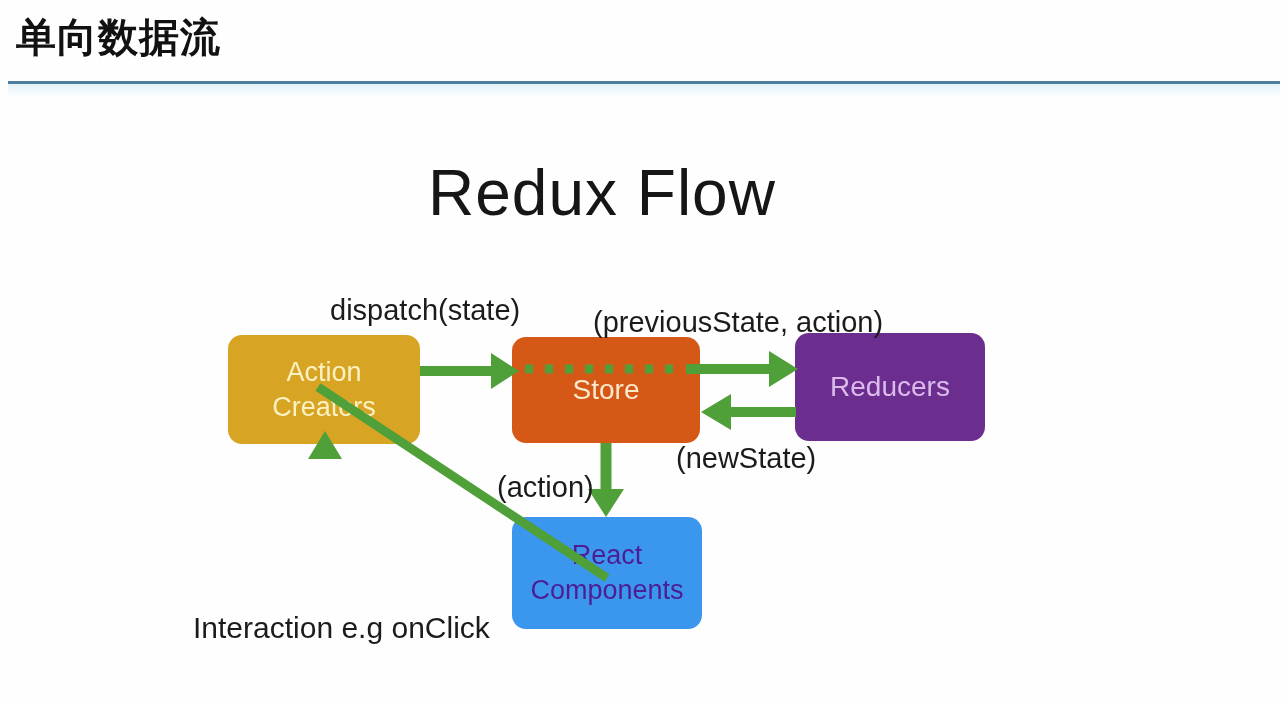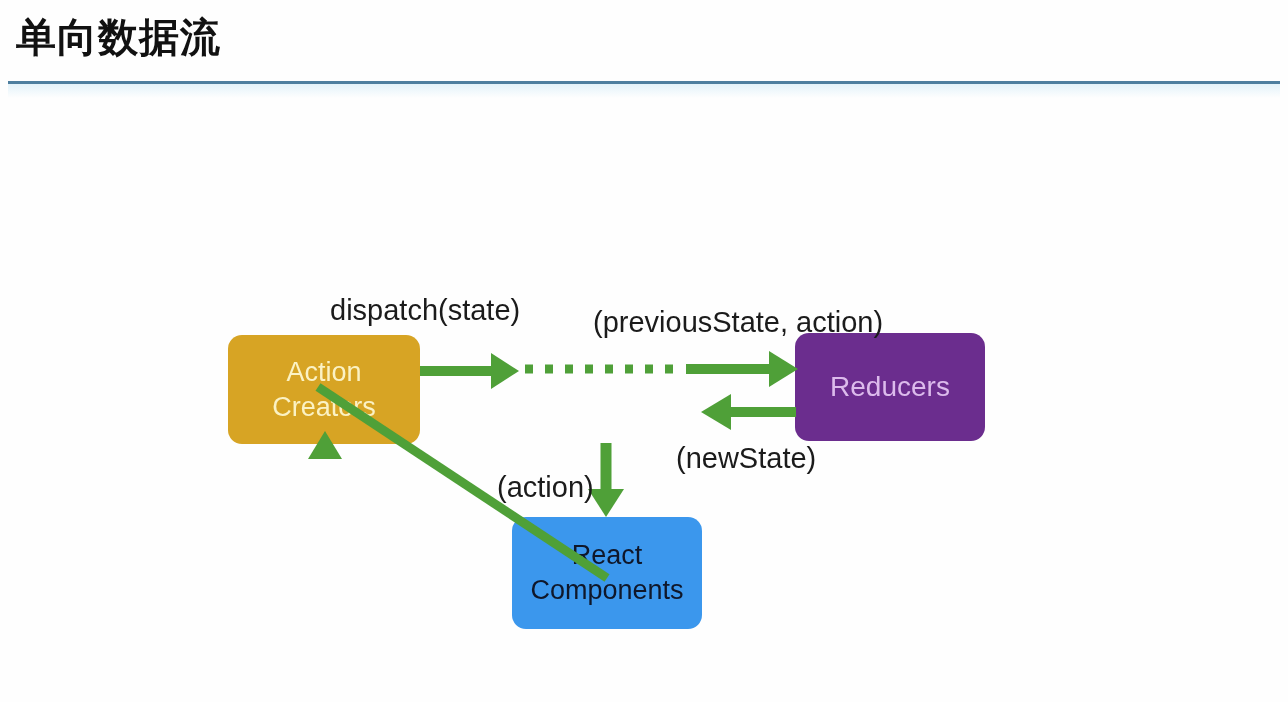--- a/index.html
+++ b/index.html
@@ -62,32 +62,35 @@
 </style>
 </head>
 <body>
 
 <div class="slide">
 
   <h1 class="page-title">单向数据流</h1>
 
   <div class="divider" style="background: rgb(78, 127, 159);"></div>
 
+  <div class="diagram-title">Redux Flow</div>
 
   <div class="node node-action" style="background: rgb(215, 164, 36); color: rgb(251, 242, 196);">Action Creators</div>
 
+  <div class="node node-store" style="background: rgb(214, 88, 23); color: rgb(250, 233, 205);">Store</div>
 
   <div class="node node-reducers" style="background: rgb(107, 45, 142); color: rgb(220, 187, 236);">Reducers</div>
 
-  <div class="node node-react" style="background: rgb(59, 151, 237); color: #0f172a;">React Components</div>
+  <div class="node node-react" style="background: rgb(59, 151, 237); color: #4c1d95;">React Components</div>
 
   <div class="label label-dispatch">dispatch(state)</div>
   <div class="label label-prevstate">(previousState, action)</div>
   <div class="label label-newstate">(newState)</div>
   <div class="label label-state">(action)</div>
+  <div class="label label-interaction">Interaction e.g onClick</div>
 
   <svg class="overlay" viewBox="0 0 1288 702">
 
     <line x1="420" y1="371" x2="493" y2="371" stroke-width="10"></line>
     <polygon points="491,353 491,389 519,371"></polygon>
 
     <line x1="525" y1="369" x2="684" y2="369" stroke-width="9" stroke-dasharray="8 12"></line>
 
     <line x1="686" y1="369" x2="771" y2="369" stroke-width="10"></line>
     <polygon points="769,351 769,387 798,369"></polygon>

